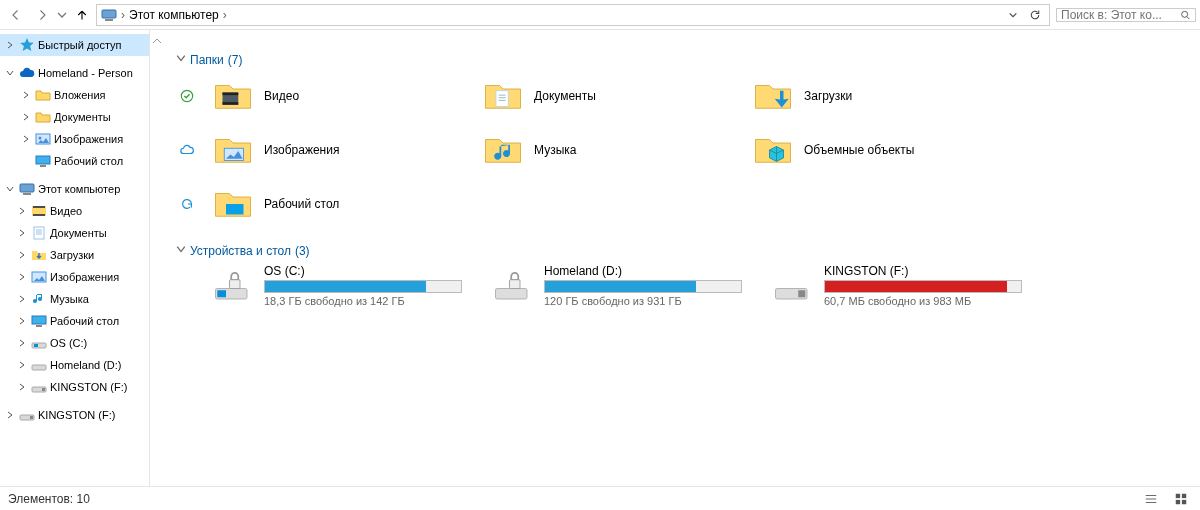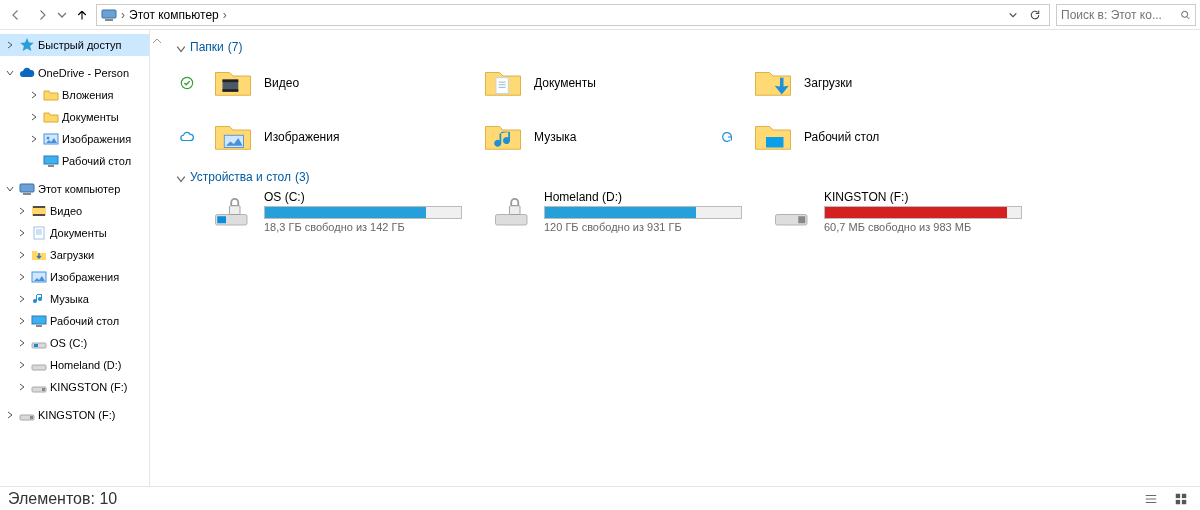--- a/index.html
+++ b/index.html
@@ -45,21 +45,21 @@
   .addr-sep { color:#666; }
   .addr-tail {
     margin-left: auto;
     display:flex; gap:2px;
   }
   .addr-tail .btn {
     width:20px; height:20px; display:flex; align-items:center; justify-content:center; color:#444;
   }
   .searchbox {
     width: 140px;
-    height: 22px;
+    height: 14px;
     border: 1px solid #ccc;
     display:flex; align-items:center;
     padding:0 4px;
     color:#777;
     gap:4px;
     margin-left:4px;
   }
   .searchbox input {
     border:none; outline:none; width:100%; font-size:12px; color:#777; background:transparent;
   }
@@ -87,35 +87,35 @@
     white-space:nowrap;
     cursor: default;
   }
   .nav-item.selected { background:#cce8ff; }
   .expander {
     width:12px; height:12px; display:flex; align-items:center; justify-content:center; color:#555;
   }
   .expander svg{width:8px;height:8px;}
   .nav-icon { width:16px; height:16px; display:flex; align-items:center; justify-content:center; }
   .nav-label { font-size:11px; overflow:hidden; text-overflow: clip; }
-  .indent1 { padding-left: 28px; text-align: center; }
+  .indent1 { padding-left: 20px; text-align: center; }
   .indent2 { padding-left: 16px; }
 
   
   .content {
     flex:1;
     overflow:auto;
     padding: 6px 8px;
     position: relative;
   }
   .group-header {
-    display:flex; align-items:flex-end; gap:4px;
+    display:flex; align-items:flex-start; gap:4px;
     color:#005aa0;
     font-size:12px;
-    margin: 4px 0 6px 4px;
+    margin: 17px 0 6px 4px;
   }
   .group-header .chev { width:10px;height:10px;display:flex;align-items:center;justify-content:center; color:#666;}
   .group-header .count { color:#005aa0; }
 
   .tile-grid {
     display:flex;
     flex-wrap:wrap;
     gap: 8px 40px;
     padding-left: 40px;
     margin-bottom: 10px;
@@ -165,21 +165,21 @@
   .fill.red  { background:#d42020; }
   .drive-sub { font-size:11px; color:#666; }
 
   
   .status {
     height: 24px;
     border-top:1px solid #e5e5e5;
     display:flex;
     align-items:center;
     padding: 0 8px;
-    font-size:16px;
+    font-size:12px;
     color:#333;
     gap:8px;
   }
   .status .spacer { flex:1; }
   .view-btn {
     width:22px; height:18px; display:flex; align-items:center; justify-content:center; color:#555;
     border:1px solid transparent;
   }
 
   
@@ -274,21 +274,21 @@
       <span class="expander">
           <svg viewBox="0 0 8 8">
             <path d="M1 2 L4 6 L7 2" fill="none" stroke="currentColor"></path>
           </svg>
         </span>
       <span class="nav-icon">
           <svg viewBox="0 0 16 16">
             <path d="M4 12a3 3 0 010-6 4 4 0 017.5-1A3 3 0 0112 12H4z" fill="#0a66c2"></path>
           </svg>
         </span>
-      <span class="nav-label">OneDrive - Person</span>
+      <span class="nav-label">Homeland - Person</span>
     </div>
     <div class="nav-item indent1">
       <span class="expander">
           <svg viewBox="0 0 8 8">
             <path d="M2 1 L6 4 L2 7" fill="none" stroke="currentColor"></path>
           </svg>
         </span>
       <span class="nav-icon">
           <svg viewBox="0 0 16 16">
             <path d="M1 4h5l1 2h8v7H1z" fill="#ffd869" stroke="#d8a93a"></path>
@@ -578,20 +578,30 @@
       <div class="folder-tile">
         <span class="tile-icon">
             <svg viewBox="0 0 48 48">
               <path d="M4 12h16l4 4h20v22H4z" fill="#ffd973" stroke="#d8a93a"></path>
               <path d="M22 18v13a4 4 0 11-2-3.4V20l12-2v10a4 4 0 11-2-3.4V18z" fill="#1e90d6"></path>
             </svg>
           </span>
         <span class="tile-label">Музыка</span>
       </div>
 
+      <div class="folder-tile">
+        <span class="tile-icon">
+            <svg viewBox="0 0 48 48">
+              <path d="M4 12h16l4 4h20v22H4z" fill="#ffd973" stroke="#d8a93a"></path>
+              <path d="M28 20l8 4v9l-8 4-8-4v-9z" fill="#28c2de" stroke="#1a8aa0"></path>
+              <path d="M28 20v17M20 24l8 4 8-4" fill="none" stroke="#1a8aa0"></path>
+            </svg>
+          </span>
+        <span class="tile-label">Объемные объекты</span>
+      </div>
 
       <div class="folder-tile">
         <span class="sync-col" style="color:#1e90d6">
             <svg viewBox="0 0 16 16" width="14" height="14">
               <path d="M13 8a5 5 0 10-1.5 3.5" fill="none" stroke="currentColor" stroke-width="1.4"></path>
               <path d="M13 12v-4h-4" fill="none" stroke="currentColor" stroke-width="1.4"></path>
             </svg>
           </span>
         <span class="tile-icon">
             <svg viewBox="0 0 48 48">

